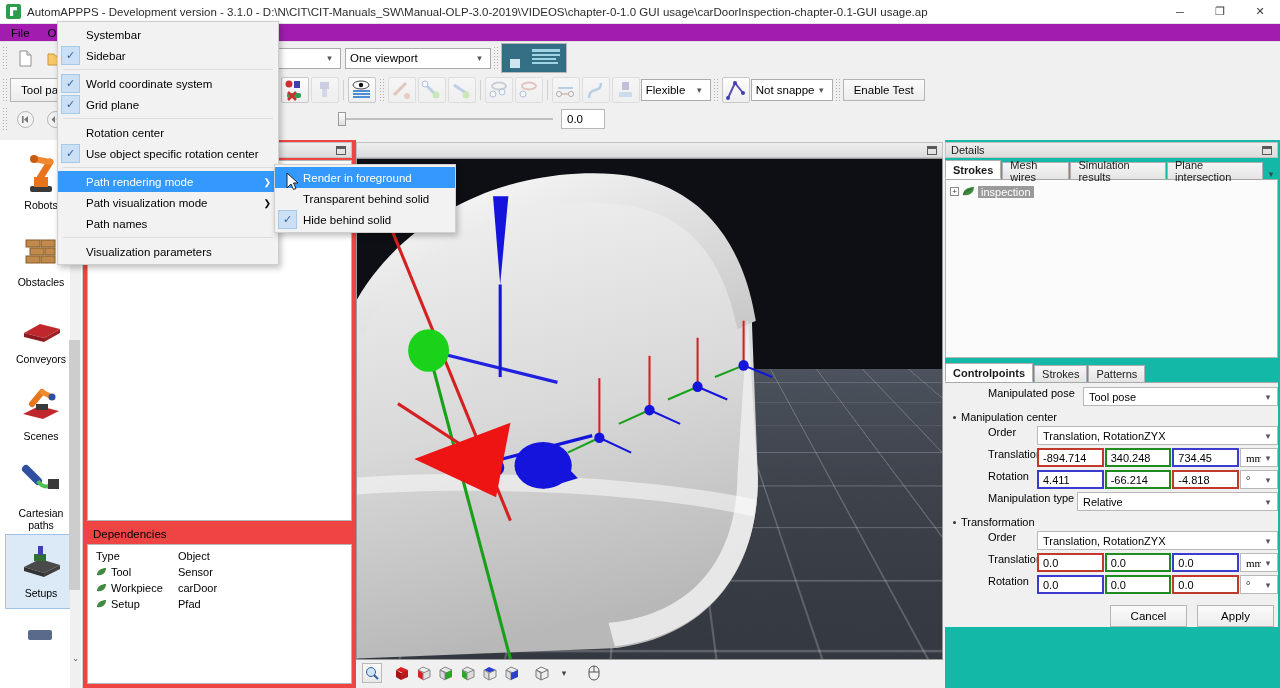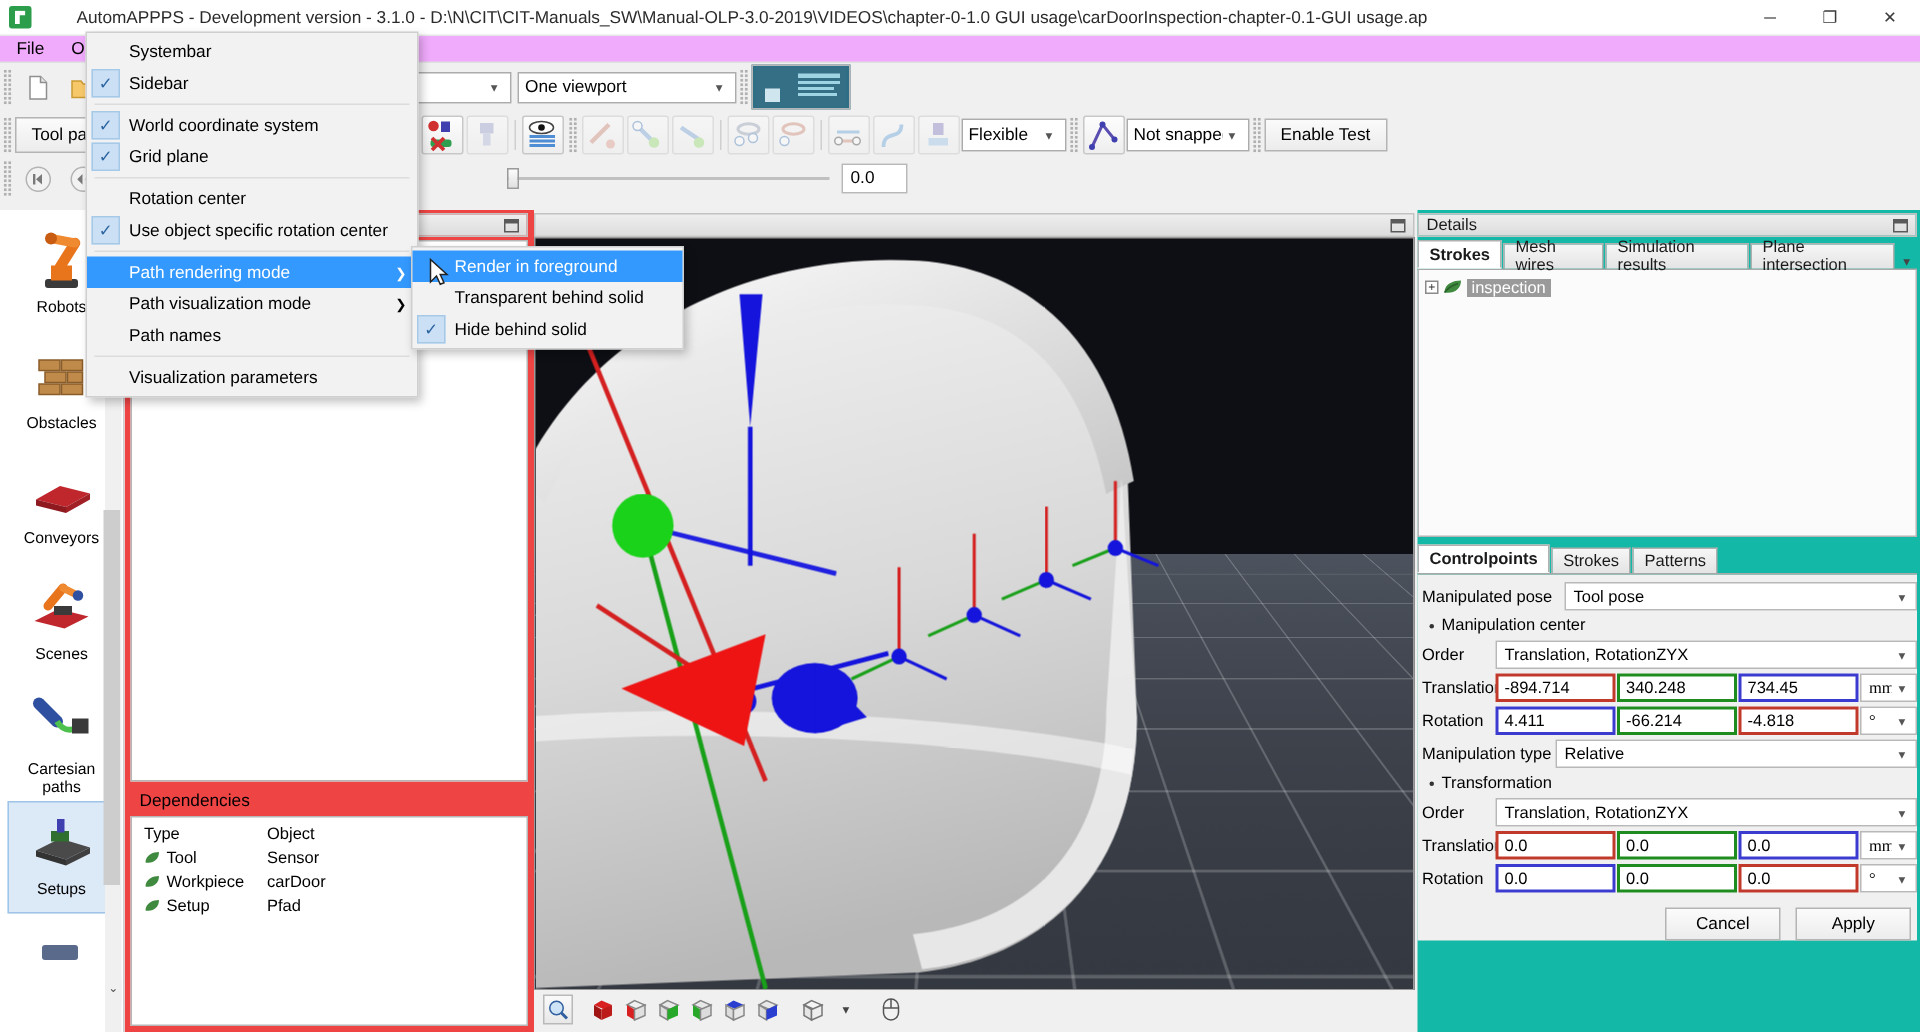--- a/index.html
+++ b/index.html
@@ -7,36 +7,35 @@
   body {
     width:1280px; height:688px; overflow:hidden;
     font-family:"Liberation Sans", sans-serif; font-size:11px;
     background:#f0f0f0; color:#000; position:relative;
     -webkit-font-smoothing:antialiased;
   }
   
   .titlebar {
     height:24px; background:#ffffff; display:flex; align-items:center;
     border-bottom:1px solid #e6e6e6;
-    gap:24px;
   }
   .app-icon {
     width:15px; height:15px; margin:0 6px 0 6px; background:#2c9e4b;
     border-radius:2px; position:relative; flex:none;
   }
   .app-icon:after{
     content:""; position:absolute; left:4px; top:3px; width:7px; height:9px;
     background:#fff; clip-path:polygon(0 0,100% 0,100% 35%,45% 35%,45% 100%,0 100%);
   }
   .title-text { font-size:11.5px; color:#2b2b2b; white-space:nowrap; overflow:hidden; }
   .win-btns { margin-left:auto; display:flex; height:24px; }
   .win-btn { width:40px; height:24px; display:flex; align-items:center; justify-content:center;
              color:#3a3a3a; font-size:11px; }
   
-  .menubar { height:18px; background:#f0abfc; display:flex; align-items:stretch; padding-left:2px;
+  .menubar { height:18px; background:#a21caf; display:flex; align-items:stretch; padding-left:2px;
              border-bottom:1px solid #e0e0e0; }
   .menu-item { padding:0 9px; display:flex; align-items:center; font-size:11.5px; color:#000; }
   .menu-item.active { background:#cfe3f7; }
   
   .toolbar-area { background:#f0f0f0; }
   .tb-row { display:flex; align-items:center; height:32px; padding:1px 0; }
   .grip { width:6px; height:24px; margin:0 2px;
           background-image:radial-gradient(circle,#b0b0b0 1px,transparent 1px);
           background-size:3px 3px; flex:none; }
   .tbtn { width:28px; height:26px; margin:0 1px; border:1px solid transparent; border-radius:2px;
@@ -101,21 +100,21 @@
          color:#1a1a1a; }
   .tab.active { height:19px; background:#fff; font-weight:bold; border-bottom:1px solid #fff; }
   .tab-more { margin-left:auto; width:15px; text-align:center; font-size:9px; color:#444; }
   .detail-tree { flex:1; background:#fbfbfb; border:1px solid #b6b6b6; border-top:none; padding:4px; }
   .tree-row { display:flex; align-items:center; gap:3px; font-size:11px; height:15px; }
   .expander { width:9px; height:9px; border:1px solid #8a8a8a; background:#fff; font-size:8px;
               line-height:7px; text-align:center; color:#333; flex:none; }
   .sel-text { background:#9a9a9a; color:#fff; padding:0 3px; }
   
   .props { background:#f0f0f0; padding-top:4px; }
-  .prow { display:flex; align-items:center; height:21px; margin-bottom:1px; }
+  .prow { display:flex; align-items:flex-start; height:21px; margin-bottom:1px;margin-left:40px; }
   .plabel { font-size:11px; padding-left:3px; white-space:nowrap; }
   .pfield { height:19px; border:1px solid #b8b8b8; background:#fff; font-size:11px;
             display:flex; align-items:center; padding-left:4px; }
   .group-hdr { font-size:11px; padding:2px 0 3px 8px; display:flex; align-items:center; gap:5px; }
   .bullet { width:3px; height:3px; background:#333; border-radius:50%; display:inline-block; }
   .sel-combo { flex:1; height:19px; border:1px solid #b8b8b8; background:#fff; display:flex;
                align-items:center; padding:0 2px 0 5px; font-size:11px; }
   .sel-combo .cv{flex:1;overflow:hidden;white-space:nowrap;}
   .sel-combo .arrow{width:14px;text-align:center;color:#555;font-size:9px;}
   .xyz { display:flex; gap:0; flex:1; }

